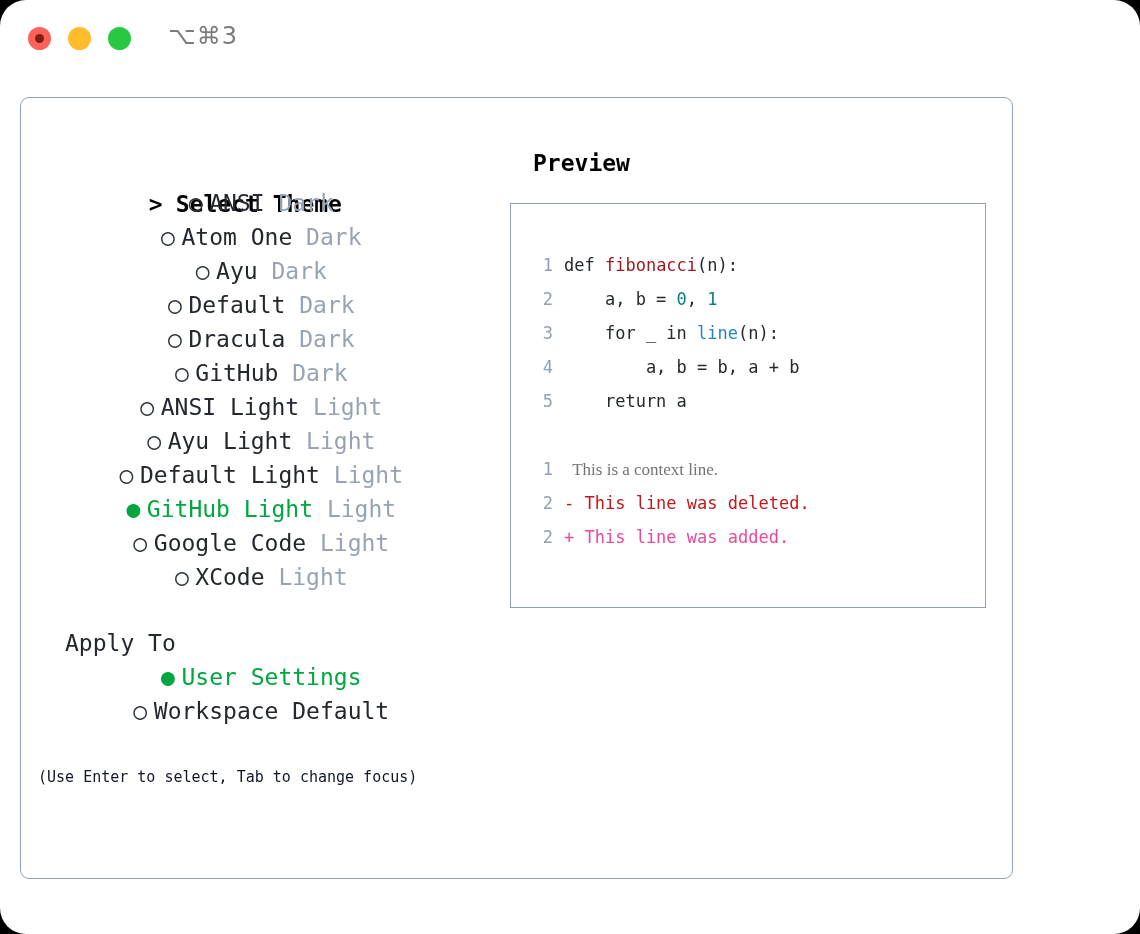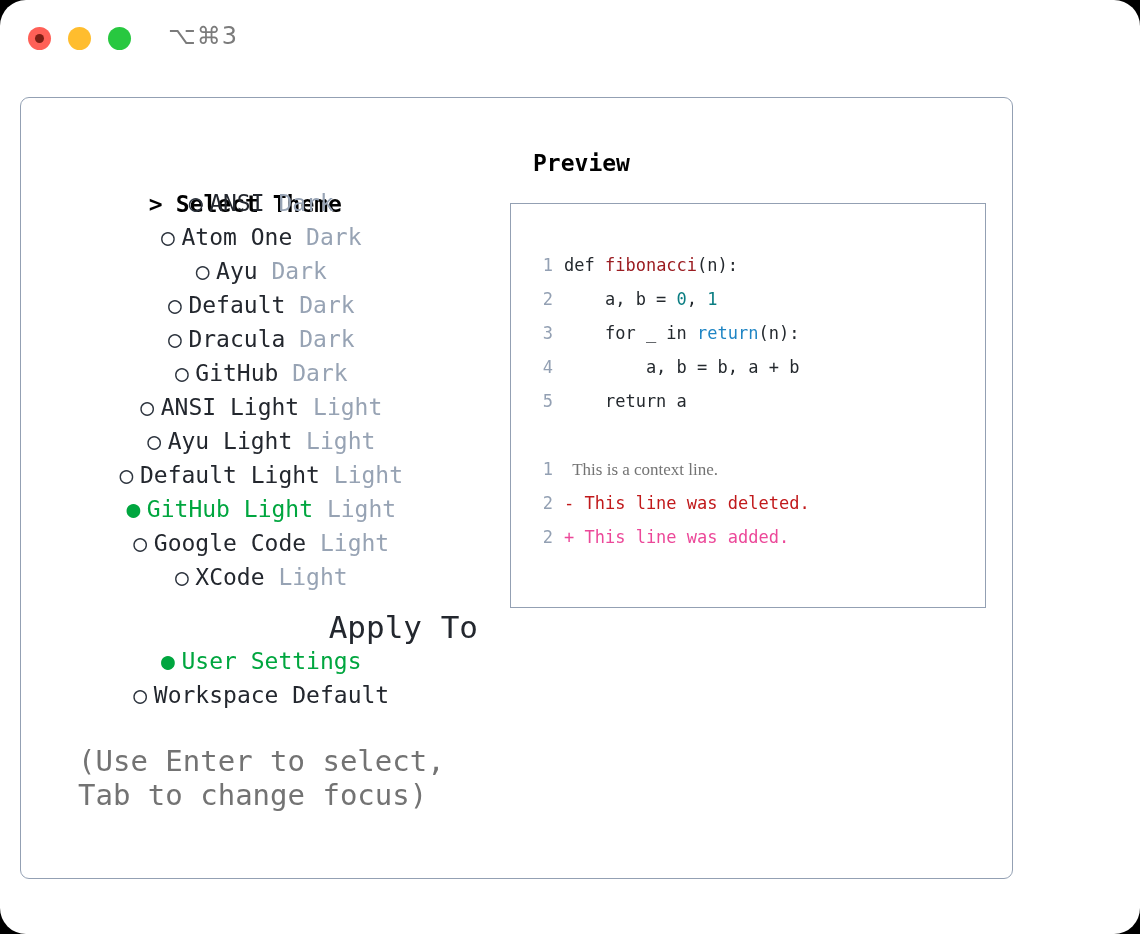--- a/index.html
+++ b/index.html
@@ -105,37 +105,35 @@
     display: inline-block;
     width: 27px;
     color: #2f3640;
   }
   .marker.sel { color: #00a63f; }
   .label { color: #23272e; }
   .label.sel { color: #00a63f; }
   .suffix { color: #97a3b4; }
 
   #applyto-header {
-    margin-top: 16px;
+    margin-top: 32px;
     padding-left: 27px;
-    font-size: 31px;
+    font-size: 23px;
     height: 34px;
     line-height: 34px;
     color: #23272e;
     white-space: pre;
-    text-align: right;
   }
 
   #hint {
     margin-top: 32px;
-    font-size: 29px;
-    line-height: 34px;
-    color: #737373;
+    font-size: 15px;
+    line-height: 34px;
+    color: #0f172a;
     width: 400px;
-    margin-left: 40px;
   }
 
   
   #preview-title {
     position: absolute;
     left: 480px;
     top: 52px;
     font-size: 23px;
     font-weight: bold;
     color: #000000;
@@ -221,21 +219,21 @@
 
       <div id="hint">(Use Enter to select, Tab to change focus)</div>
     </div>
 
     <div id="preview-title">Preview</div>
 
     <div id="preview-box">
       <div id="code">
           <div class="code-line"><span class="ln">1</span><span class="tok-plain">def </span><span class="tok-fn">fibonacci</span><span class="tok-plain">(n):</span></div>
           <div class="code-line"><span class="ln">2</span><span class="tok-plain">    a, b = </span><span class="tok-num">0</span><span class="tok-plain">, </span><span class="tok-num">1</span></div>
-          <div class="code-line"><span class="ln">3</span><span class="tok-plain">    for _ in </span><span class="tok-call">return</span><span class="tok-plain">(n):</span></div>
+          <div class="code-line"><span class="ln">3</span><span class="tok-plain">    for _ in </span><span class="tok-call">line</span><span class="tok-plain">(n):</span></div>
           <div class="code-line"><span class="ln">4</span><span class="tok-plain">        a, b = b, a + b</span></div>
           <div class="code-line"><span class="ln">5</span><span class="tok-plain">    return a</span></div>
           <div class="spacer-line"></div>
           <div class="code-line"><span class="ln">1</span><span class="tok-ctx">  This is a context line.</span></div>
           <div class="code-line"><span class="ln">2</span><span class="tok-del">- This line was deleted.</span></div>
           <div class="code-line"><span class="ln">2</span><span class="tok-add">+ This line was added.</span></div>
         </div>
     </div>
 
   </div>

